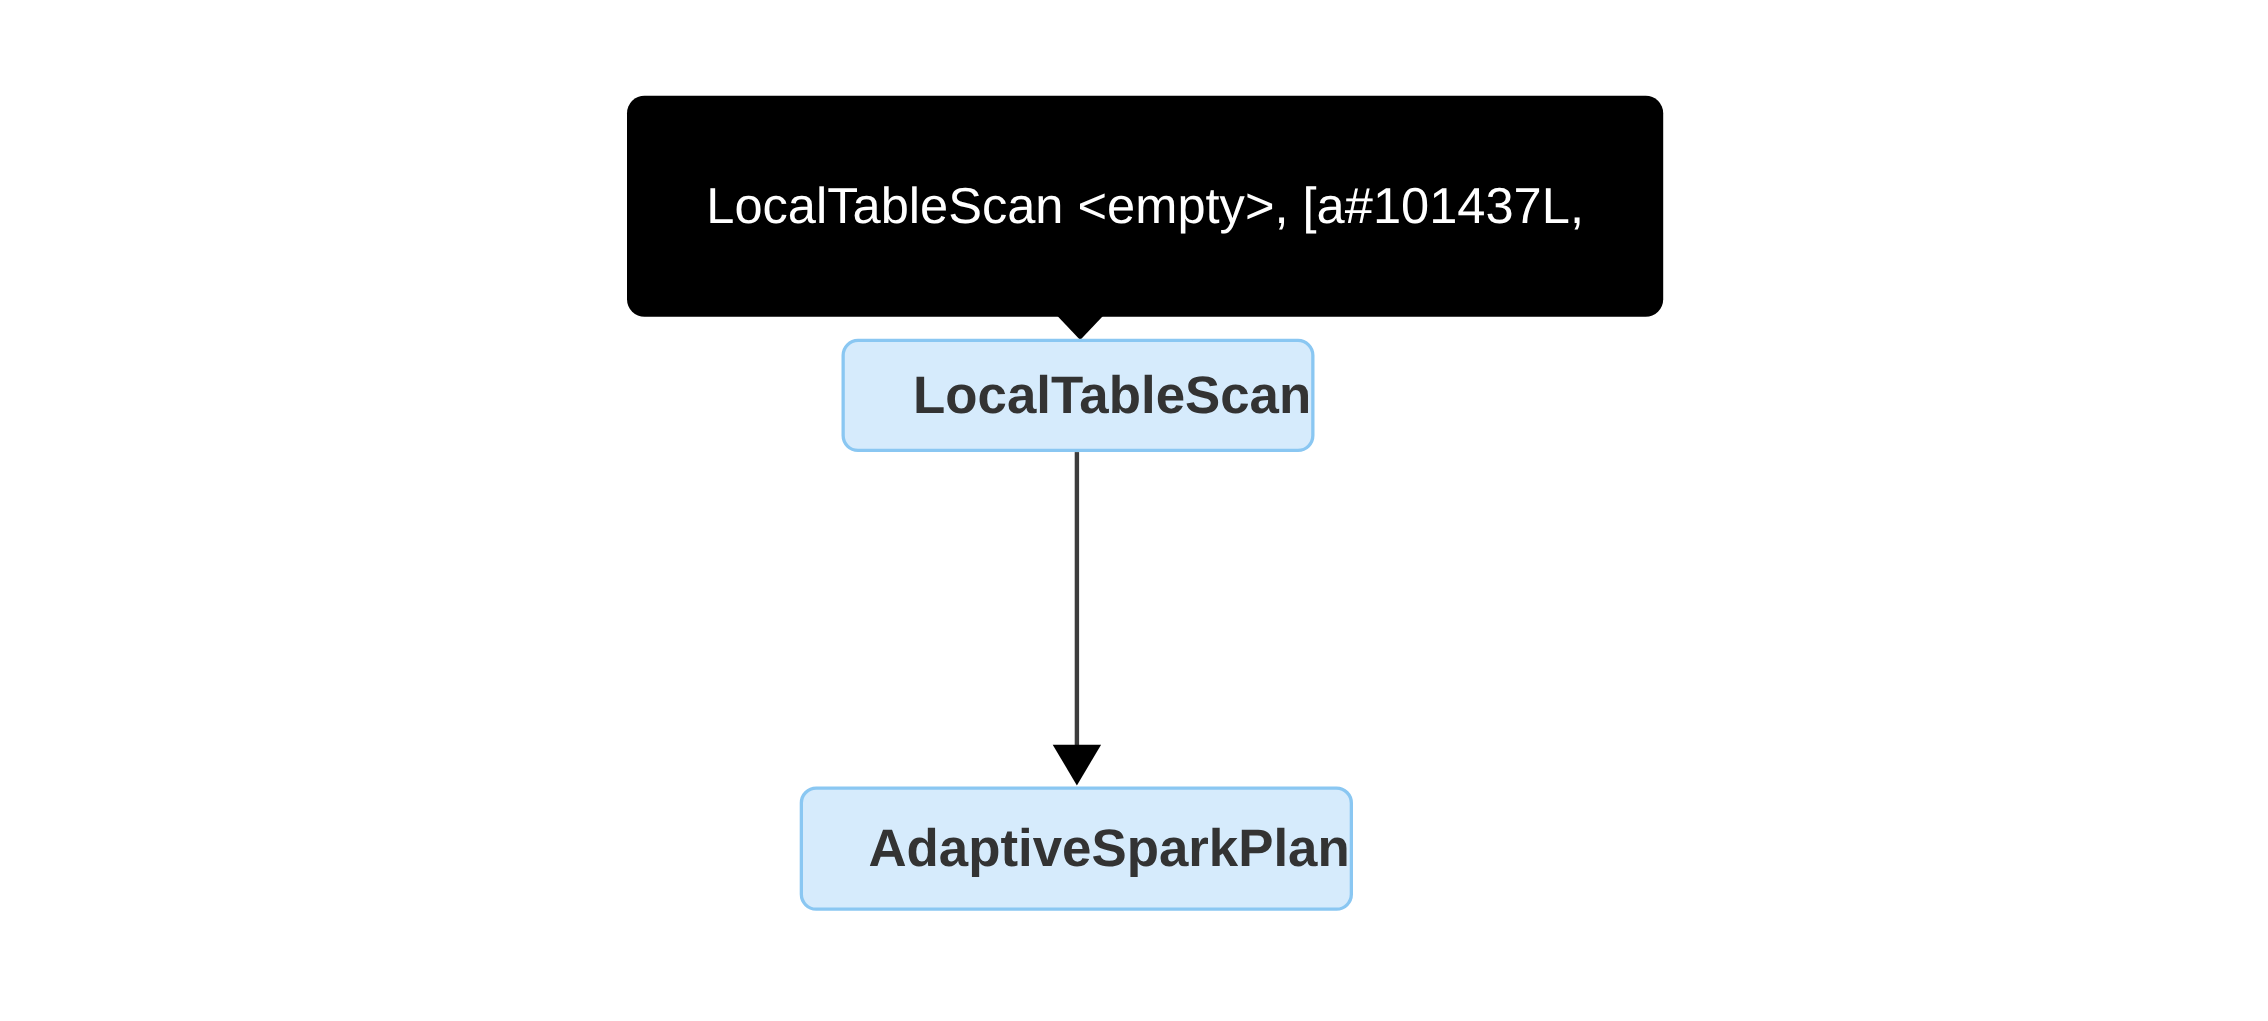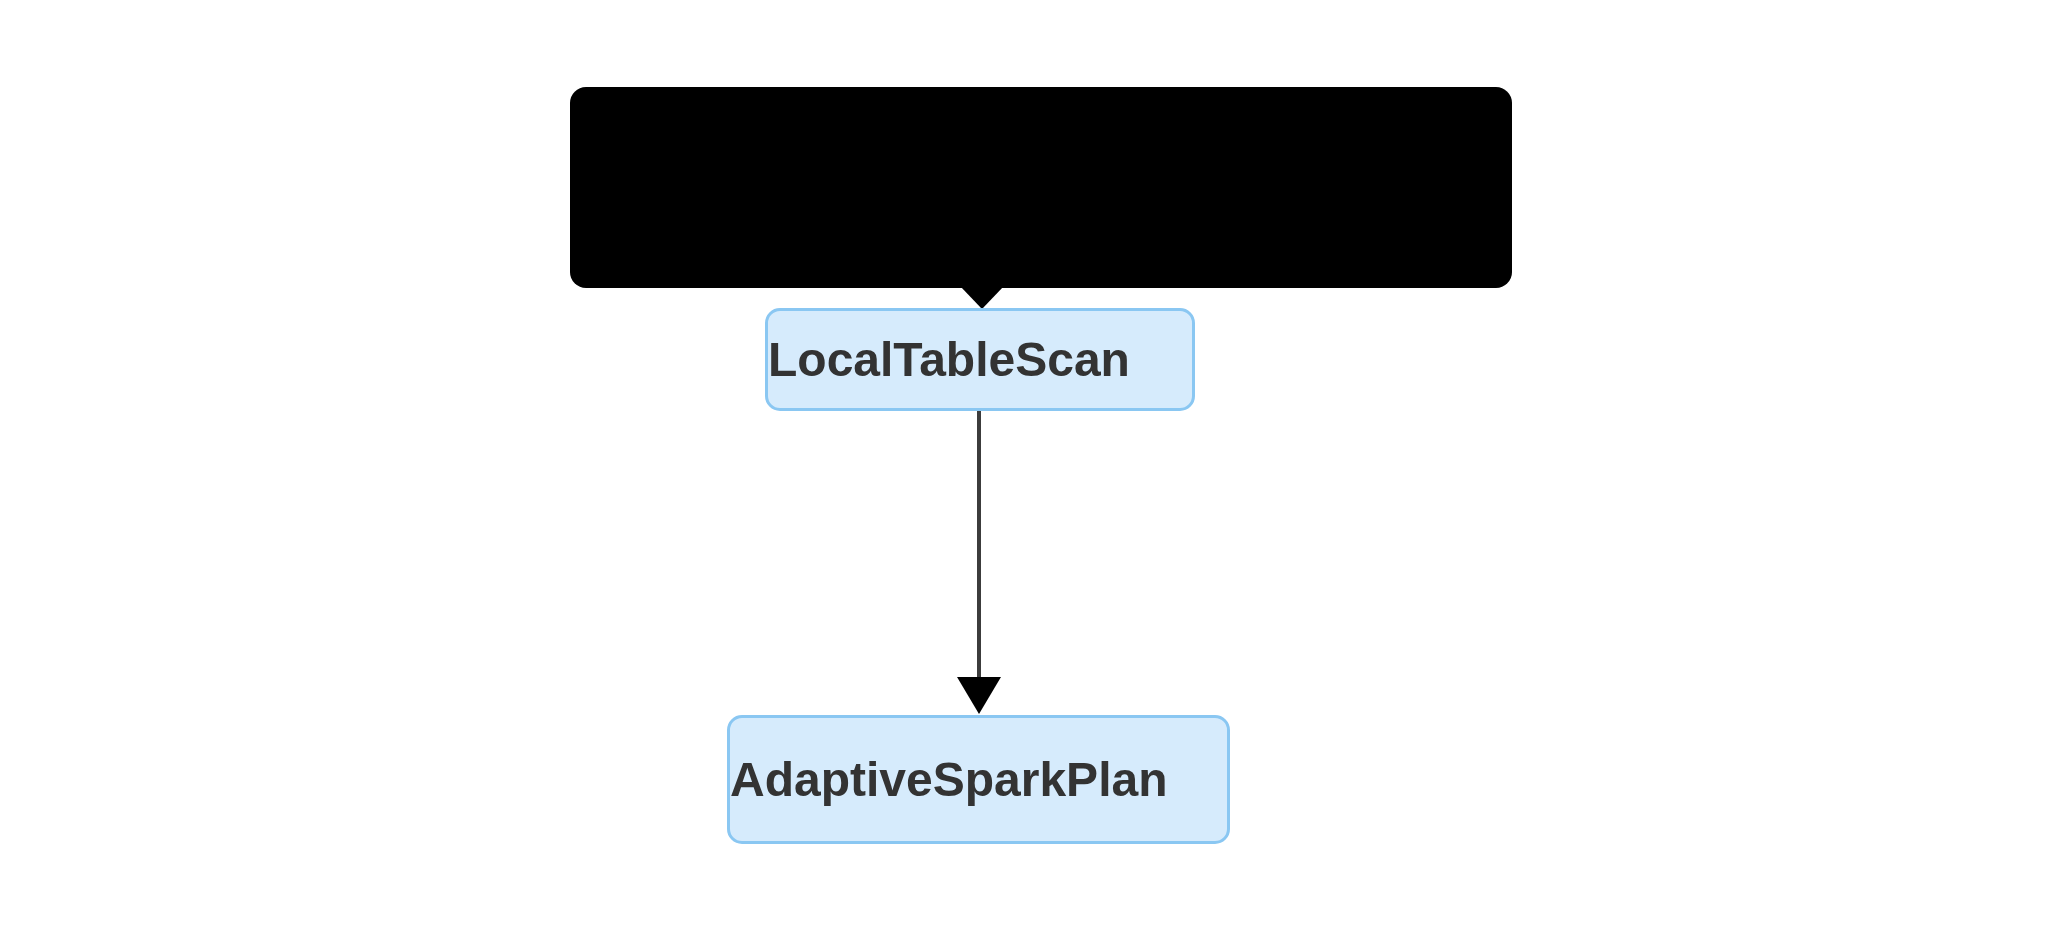--- a/index.html
+++ b/index.html
@@ -56,34 +56,34 @@
     position: absolute;
     box-sizing: border-box;
     background: #d6ebfc;
     border: 3px solid #8ac7f2;
     border-radius: 15px;
     color: #333333;
     font-size: 48px;
     font-weight: bold;
     display: flex;
     align-items: center;
-    justify-content: flex-start;
+    justify-content: flex-end;
     white-space: nowrap;
   }
   .node-localtablescan {
     left: 765px;
     top: 308px;
     width: 430px;
     height: 103px;
   }
   .node-adaptivesparkplan {
     left: 727px;
     top: 715px;
     width: 503px;
-    height: 129px;
+    height: 113px;
   }
 
   
   .edge-line {
     position: absolute;
     left: 977px;
     top: 411px;
     width: 4px;
     height: 268px;
     background: #3c3c3c;
@@ -98,20 +98,21 @@
     border-right: 22px solid transparent;
     border-top: 37px solid #000000;
   }
 </style>
 </head>
 <body>
 
 <div class="dag-canvas">
 
   <div class="tooltip">
+    <div>LocalTableScan &lt;empty&gt;, [a#101437L,</div>
   </div>
   <div class="tooltip-pointer"></div>
 
   <div class="plan-node node-localtablescan">
     <span>LocalTableScan</span>
   </div>
 
   <div class="edge-line"></div>
   <div class="edge-arrowhead"></div>
 

